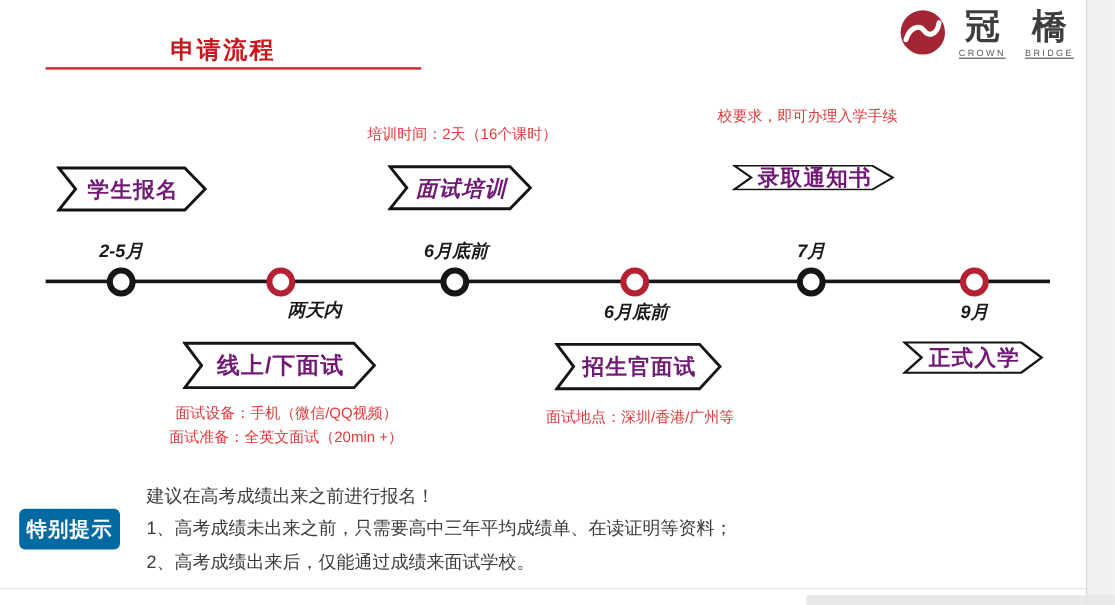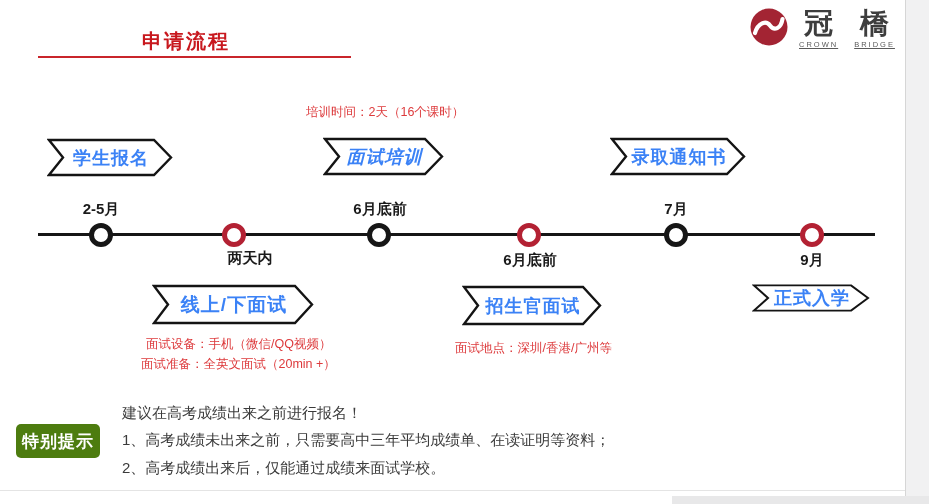--- a/index.html
+++ b/index.html
@@ -31,41 +31,41 @@
   #note-training{left:306px;top:104px;}
   #note-offer{left:598px;top:87px;line-height:21px;white-space:nowrap;}
   #note-device{left:146px;top:336px;}
   #note-prep{left:141px;top:356px;}
   #note-location{left:455px;top:340px;}
 
   
   .tl-line{left:38px;top:233px;width:837px;height:3px;background:#161616;}
   .tl-dot{width:14px;height:14px;border-radius:50%;background:#fff;border:5px solid #161616;box-sizing:content-box;}
   .tl-dot.red{border-color:#b32133;}
-  .tl-date{font-weight:bold;font-size:15px;color:#1a1a1a;transform:translateX(-50%);white-space:nowrap;}
+  .tl-date{font-weight:bold;font-size:15px;color:#1a1a1a;transform:translateX(-50%);white-space:nowrap;font-style:italic;}
 
   
   .banner{position:absolute;}
   .banner svg{position:absolute;left:0;top:0;width:100%;height:100%;}
   .banner .lbl{
     position:absolute;inset:0;display:flex;align-items:center;justify-content:center;
-    padding-left:14px;padding-right:12px;font-weight:bold;color:#3b82f6;
+    padding-left:14px;padding-right:12px;font-weight:bold;color:#701a75;
     font-size:18px;letter-spacing:1px;white-space:nowrap;
   }
   #banner-0{left:47px;top:138px;width:126px;height:39px;}
   #banner-2{left:323px;top:137px;width:121px;height:39px;font-style:italic;}
-  #banner-4{left:610px;top:137px;width:136px;height:39px;}
+  #banner-4{left:610px;top:137px;width:136px;height:22px;}
   #banner-1{left:152px;top:284px;width:162px;height:41px;}
   #banner-1 .lbl{font-size:19px;}
   #banner-3{left:462px;top:285px;width:140px;height:41px;}
   #banner-5{left:752px;top:284px;width:118px;height:28px;}
 
   
   .notice-badge{
-    left:16px;top:424px;width:84px;height:34px;background:#4d7c0f;color:#fff;
+    left:16px;top:424px;width:84px;height:34px;background:#0369a1;color:#fff;
     font-weight:bold;font-size:17px;display:flex;align-items:center;justify-content:center;
     border-radius:5px;letter-spacing:1px;
   }
   .notice-text{font-size:15px;color:#3b3b3b;white-space:nowrap;}
   #notice-headline{left:122px;top:404px;}
   #notice-item-0{left:122px;top:431px;}
   #notice-item-1{left:122px;top:459px;}
 </style>
 </head>
 <body>
@@ -87,20 +87,21 @@
     <span class="logo-en">CROWN</span>
   </div>
   <div class="logo-group" style="margin-left:16px;">
     <span class="logo-cn">橋</span>
     <span class="logo-en">BRIDGE</span>
   </div>
 </div>
 
 <div class="abs note-red" id="note-training">培训时间：2天（16个课时）</div>
 <div class="abs note-red" id="note-offer">
+  <div>校要求，即可办理入学手续</div>
 </div>
 <div class="abs note-red" id="note-device">面试设备：手机（微信/QQ视频）</div>
 <div class="abs note-red" id="note-prep">面试准备：全英文面试（20min +）</div>
 <div class="abs note-red" id="note-location">面试地点：深圳/香港/广州等</div>
 
 <div class="banner" id="banner-0">
   <svg preserveAspectRatio="none" viewBox="0 0 126 39">
       <polygon fill="#ffffff" stroke="#141414" stroke-width="2.4" points="2,2 107,2 124,19.5 107,37 2,37 16,19.5"></polygon>
     </svg>
   <span class="lbl">学生报名</span>
@@ -141,20 +142,20 @@
 <div class="abs tl-dot" style="left:89px;top:223px;"></div>
 <div class="abs tl-dot red" style="left:222px;top:223px;"></div>
 <div class="abs tl-dot" style="left:367px;top:223px;"></div>
 <div class="abs tl-dot red" style="left:517px;top:223px;"></div>
 <div class="abs tl-dot" style="left:664px;top:223px;"></div>
 <div class="abs tl-dot red" style="left:800px;top:223px;"></div>
 
 <div class="abs tl-date" style="left:101px;top:200px;">2-5月</div>
 <div class="abs tl-date" style="left:380px;top:200px;">6月底前</div>
 <div class="abs tl-date" style="left:676px;top:200px;">7月</div>
-<div class="abs tl-date" style="left:230px;top:249px;padding-left:40px;">两天内</div>
+<div class="abs tl-date" style="left:242px;top:249px;padding-left:40px;">两天内</div>
 <div class="abs tl-date" style="left:530px;top:251px;">6月底前</div>
 <div class="abs tl-date" style="left:812px;top:251px;">9月</div>
 
 <div class="abs notice-badge">特别提示</div>
 <div class="abs notice-text" id="notice-headline">建议在高考成绩出来之前进行报名！</div>
 <div class="abs notice-text" id="notice-item-0">1、高考成绩未出来之前，只需要高中三年平均成绩单、在读证明等资料；</div>
 <div class="abs notice-text" id="notice-item-1">2、高考成绩出来后，仅能通过成绩来面试学校。</div>
 
 </body></html>

